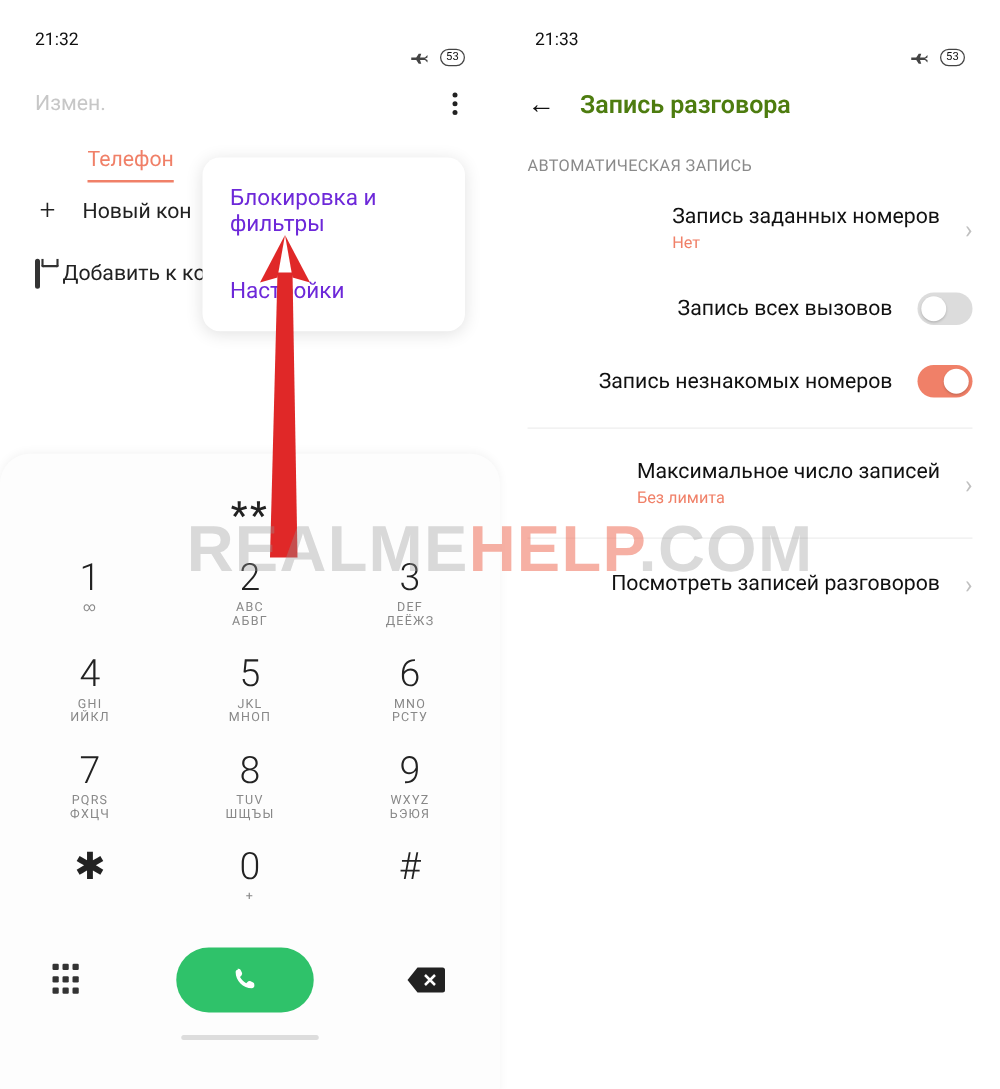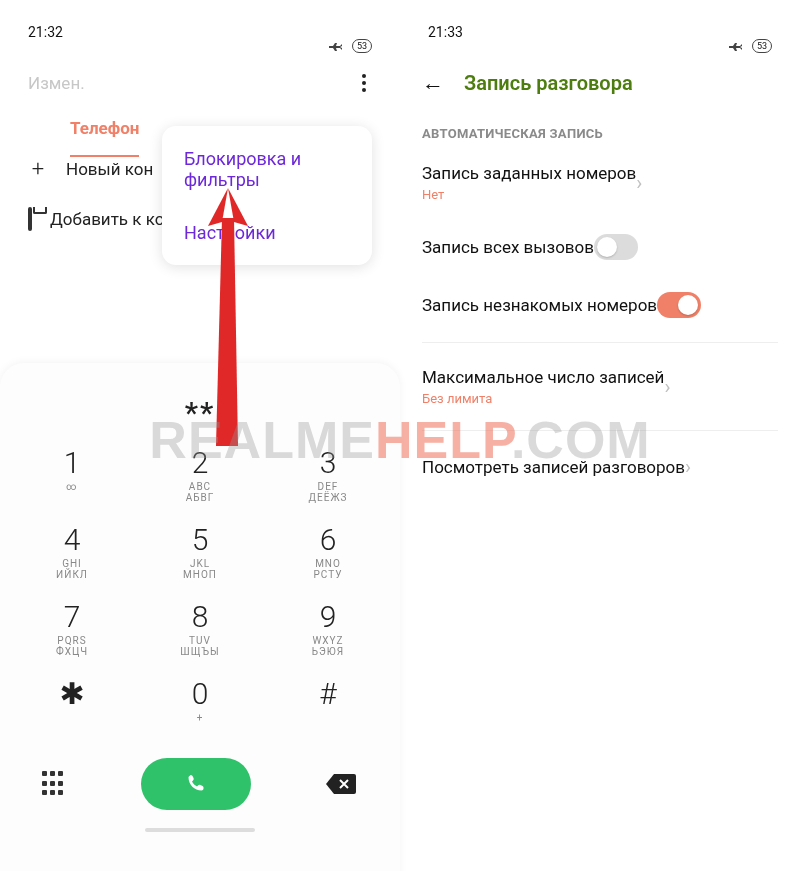--- a/index.html
+++ b/index.html
@@ -27,21 +27,21 @@
     display: inline-flex; align-items: center; position: relative;
   }
 
   
   .edit-row { display: flex; justify-content: space-between; align-items: center; padding: 16px 28px 10px 28px; }
   .edit-label { color: #c7c7c7; font-size: 17px; }
   .kebab { display:flex; flex-direction:column; gap:3px; padding:6px; }
   .kebab span { width:4px; height:4px; background:#222; border-radius:50%; }
 
   .tab-row { padding: 10px 0 4px 70px; }
-  .tab-active { color:#f08068; font-size:17px; font-weight:700; border-bottom:2.5px solid #f08068; padding-bottom:17px; }
+  .tab-active { color:#f08068; font-size:17px; font-weight:400; border-bottom:2.5px solid #f08068; padding-bottom:6px; }
 
   .list-item { display:flex; align-items:center; gap:18px; padding:14px 28px; font-size:17px; color:#222; }
   .plus-icon { font-size:22px; font-weight:300; width:20px; text-align:center; }
   .save-icon-box { width:20px; height:20px; border:2px solid #333; border-radius:4px; position:relative; }
   .save-icon-box::before { content:""; position:absolute; top:-2px; left:3px; width:10px; height:5px; border:2px solid #333; border-top:none; border-radius:0 0 2px 2px; background:#fff; }
 
   
   .popover {
     position:absolute; top:114px; right:28px; width:210px; background:#fff;
     border-radius:14px; box-shadow:0 2px 14px rgba(0,0,0,0.12); z-index:5; padding:6px 0;
@@ -70,22 +70,22 @@
   .grid-icon span { width:5px; height:5px; background:#333; border-radius:1px; }
   .call-btn { width:110px; height:52px; background:#2fc26a; border-radius:28px; display:flex; align-items:center; justify-content:center; }
   .backspace { width:34px; height:24px; position:relative; }
   .backspace svg { display:block; }
   .nav-line { width:110px; height:4px; background:#ddd; border-radius:3px; margin:0 auto; }
 
   
   .header-row { display:flex; align-items:center; gap:20px; padding:18px 22px 8px 22px; }
   .back-arrow { font-size:22px; color:#111; }
   .page-title { font-size:20px; font-weight:600; color:#4d7c0f; }
-  .section-cap { padding:22px 22px 6px 22px; font-size:13px; color:#8a8a8a; font-weight:700; letter-spacing:0.3px; }
-  .setting-row { display:flex; justify-content:flex-start; align-items:center; padding:16px 22px; font-size:17px; color:#111; }
+  .section-cap { padding:22px 22px 6px 22px; font-size:13px; color:#8a8a8a; font-weight:400; letter-spacing:0.3px; }
+  .setting-row { display:flex; justify-content:flex-end; align-items:center; padding:16px 22px; font-size:17px; color:#111;gap:20px; }
   .setting-main { display:flex; flex-direction:column; gap:4px; }
   .setting-sub { font-size:13px; color:#f08068; }
   .chevron { color:#c0c0c0; font-size:20px; }
   .toggle { width:44px; height:26px; border-radius:14px; position:relative; }
   .toggle .knob { width:20px; height:20px; background:#fff; border-radius:50%; position:absolute; top:3px; box-shadow:0 1px 2px rgba(0,0,0,0.2); }
   .toggle.on { background:#f08068; } .toggle.on .knob { right:3px; }
   .toggle.off { background:#dcdcdc; } .toggle.off .knob { left:3px; }
   .divider { height:1px; background:#eee; margin:8px 22px; }
 
   

